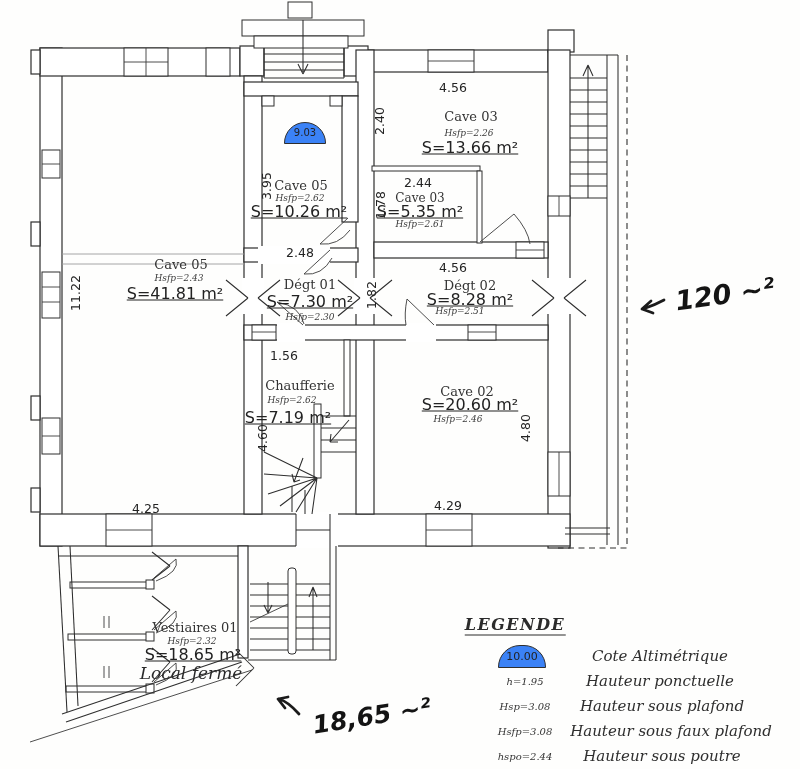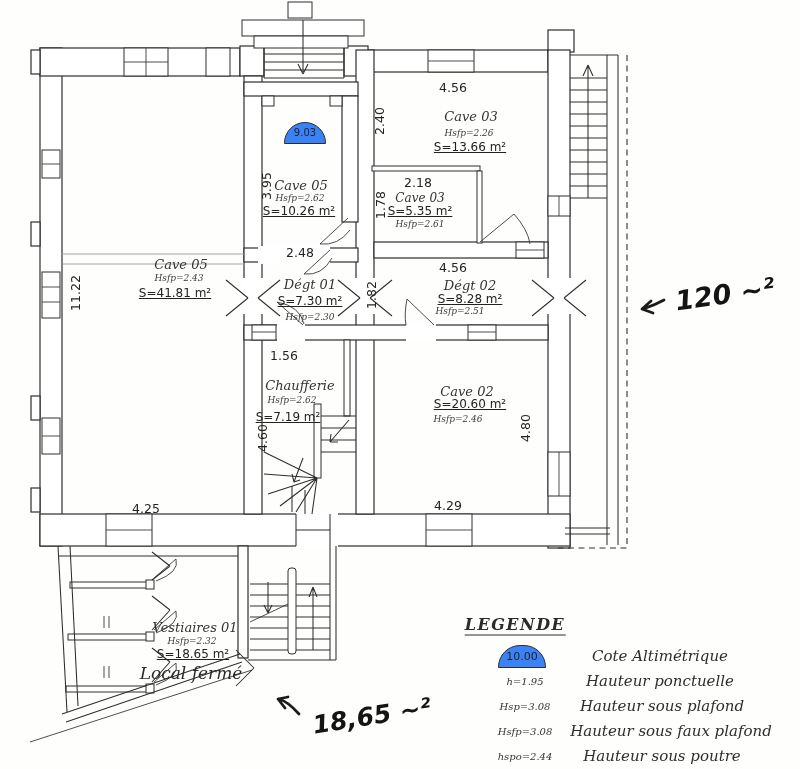--- a/index.html
+++ b/index.html
@@ -8,24 +8,24 @@
   #lines{position:absolute;left:0;top:0;}
   .w{fill:#ffffff;stroke:#2e2e2e;stroke-width:1.2;}
   .p{fill:#ffffff;stroke:#2e2e2e;stroke-width:1;}
   .m{fill:#ffffff;stroke:none;}
   .ln{stroke:#2e2e2e;stroke-width:1.05;fill:none;}
   .thin{stroke:#3a3a3a;stroke-width:.9;fill:none;}
   .bl{stroke:#9c9c9c;stroke-width:.9;fill:none;}
   .dash{stroke:#2e2e2e;stroke-width:1.1;fill:none;stroke-dasharray:6 4.5;}
   .hand{stroke:#1b1b1b;stroke-width:2.8;fill:none;stroke-linecap:round;stroke-linejoin:round;}
   .txt{position:absolute;transform:translate(-50%,-50%);white-space:nowrap;}
-  .rn{font-family:"DejaVu Serif",serif;font-style:italic;font-size:13px;color:#333;}
+  .rn{font-family:"DejaVu Serif",serif;font-size:13px;color:#333;}
   .rn-sm{font-size:12px;}
   .rh{font-family:"DejaVu Serif",serif;font-style:italic;font-size:9px;color:#3a3a3a;}
-  .ra{font-size:12px;text-decoration:underline;color:#222;}
+  .ra{font-size:16px;text-decoration:underline;color:#222;}
   .dim{font-size:12.5px;color:#242424;}
   .dimv{transform:translate(-50%,-50%) rotate(-90deg);}
   .cote{position:absolute;transform:translate(-50%,0);border:1.4px solid #2e2e2e;
         border-radius:22px 22px 0 0;background:#3b82f6;text-align:center;
         font-size:10px;color:#222;}
   .lg-title{font-family:"DejaVu Serif",serif;font-style:italic;font-weight:bold;
         font-size:16px;letter-spacing:1.5px;border-bottom:1.5px solid #2b2b2b;padding-bottom:1px;}
   .lg-label{font-family:"DejaVu Serif",serif;font-style:italic;font-size:15px;color:#2e2e2e;}
   .lg-sym{font-family:"DejaVu Serif",serif;font-style:italic;font-size:10px;color:#333;}
   .hw{font-style:italic;font-weight:bold;color:#141414;}
@@ -277,21 +277,21 @@
   <div class="txt rh" style="left:192px;top:641px">Hsfp=2.32</div>
   <div class="txt ra" style="left:193px;top:654px">S=18.65 m²</div>
   <div class="txt local" style="left:191px;top:673px">Local fermé</div>
 
   <div class="txt dim dimv" style="left:75px;top:293px">11.22</div>
   <div class="txt dim" style="left:146px;top:508px">4.25</div>
   <div class="txt dim dimv" style="left:266px;top:186px">3.95</div>
   <div class="txt dim" style="left:300px;top:252px">2.48</div>
   <div class="txt dim" style="left:453px;top:87px">4.56</div>
   <div class="txt dim dimv" style="left:379px;top:121px">2.40</div>
-  <div class="txt dim" style="left:418px;top:182px">2.18</div>
+  <div class="txt dim" style="left:418px;top:182px">2.44</div>
   <div class="txt dim dimv" style="left:380px;top:205px">1.78</div>
   <div class="txt dim dimv" style="left:371px;top:295px">1.82</div>
   <div class="txt dim" style="left:453px;top:267px">4.56</div>
   <div class="txt dim dimv" style="left:525px;top:428px">4.80</div>
   <div class="txt dim" style="left:448px;top:505px">4.29</div>
   <div class="txt dim" style="left:284px;top:355px">1.56</div>
   <div class="txt dim dimv" style="left:262px;top:438px">4.60</div>
 
   <div class="txt hw" style="left:725px;top:294px;font-size:27px;transform:translate(-50%,-50%) rotate(-8deg)">120 ~²</div>
   <div class="txt hw" style="left:372px;top:716px;font-size:25px;transform:translate(-50%,-50%) rotate(-9deg)">18,65 ~²</div>

